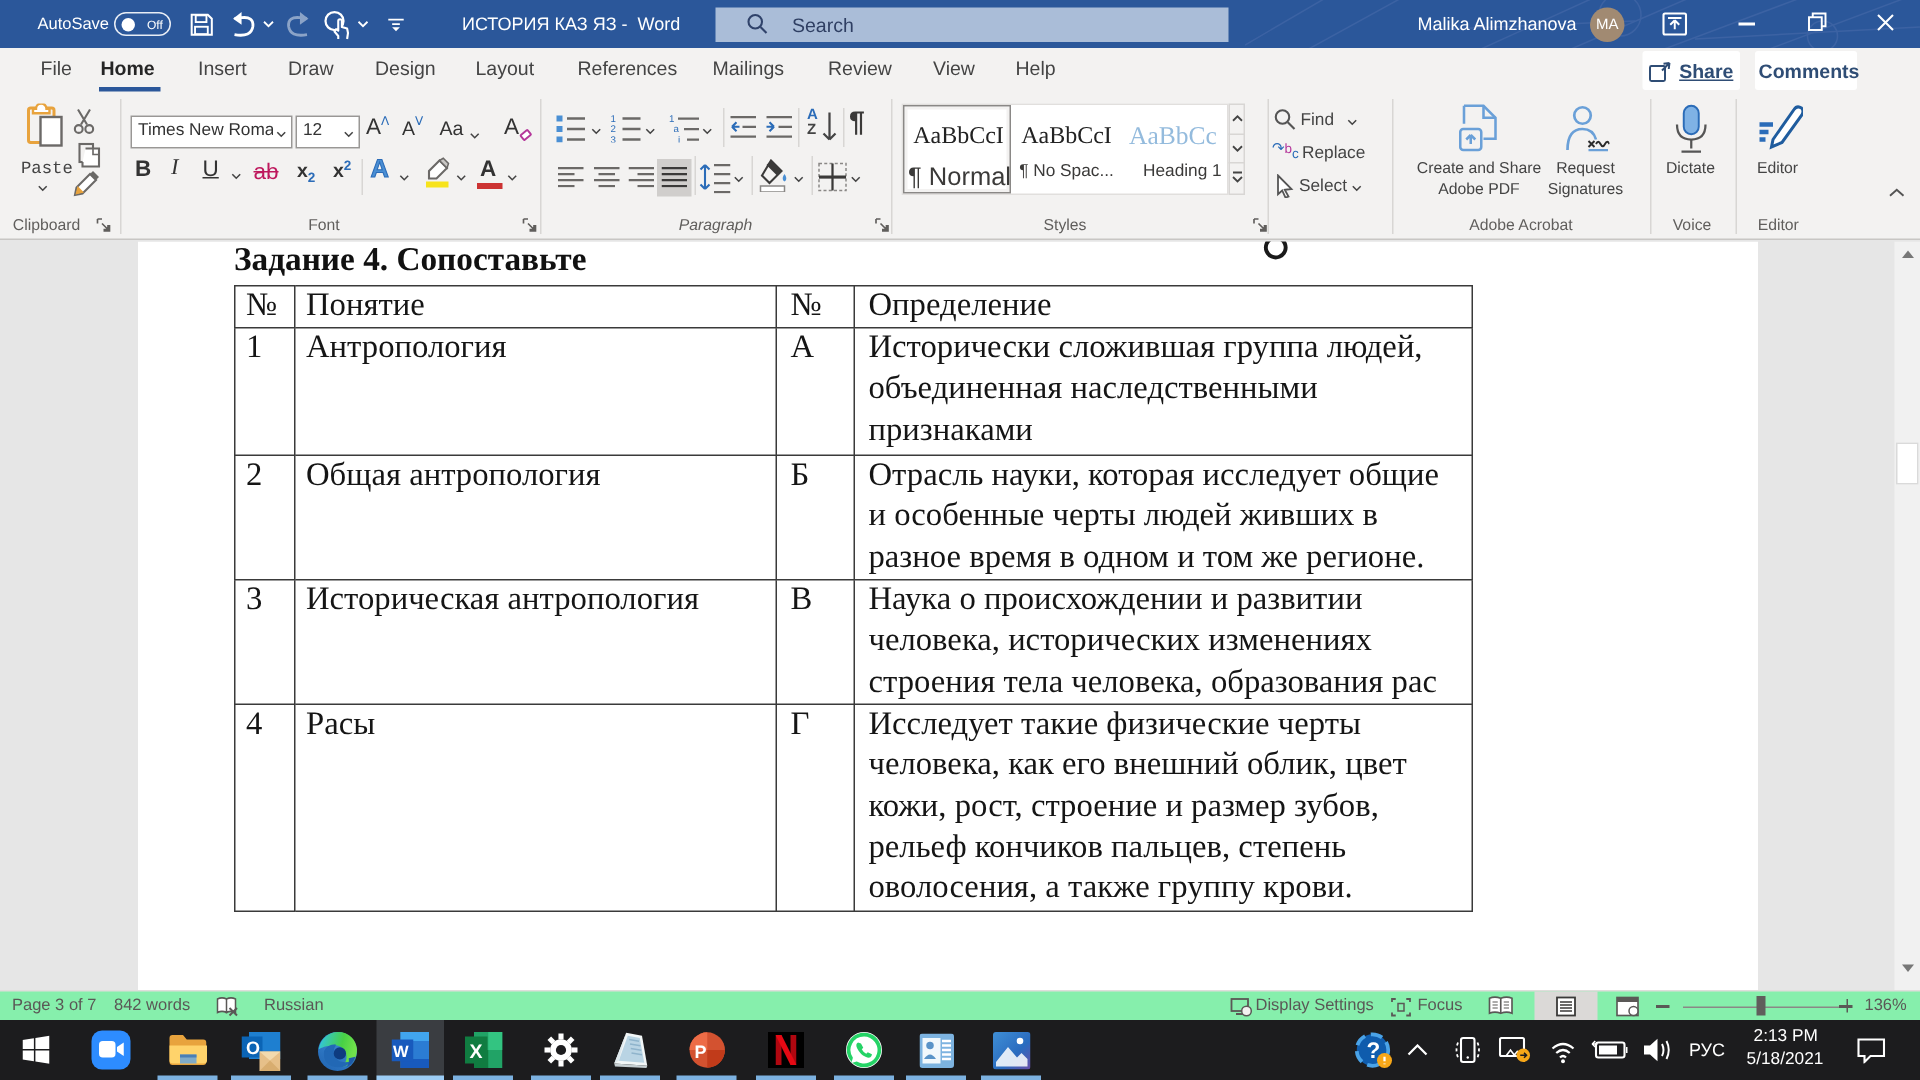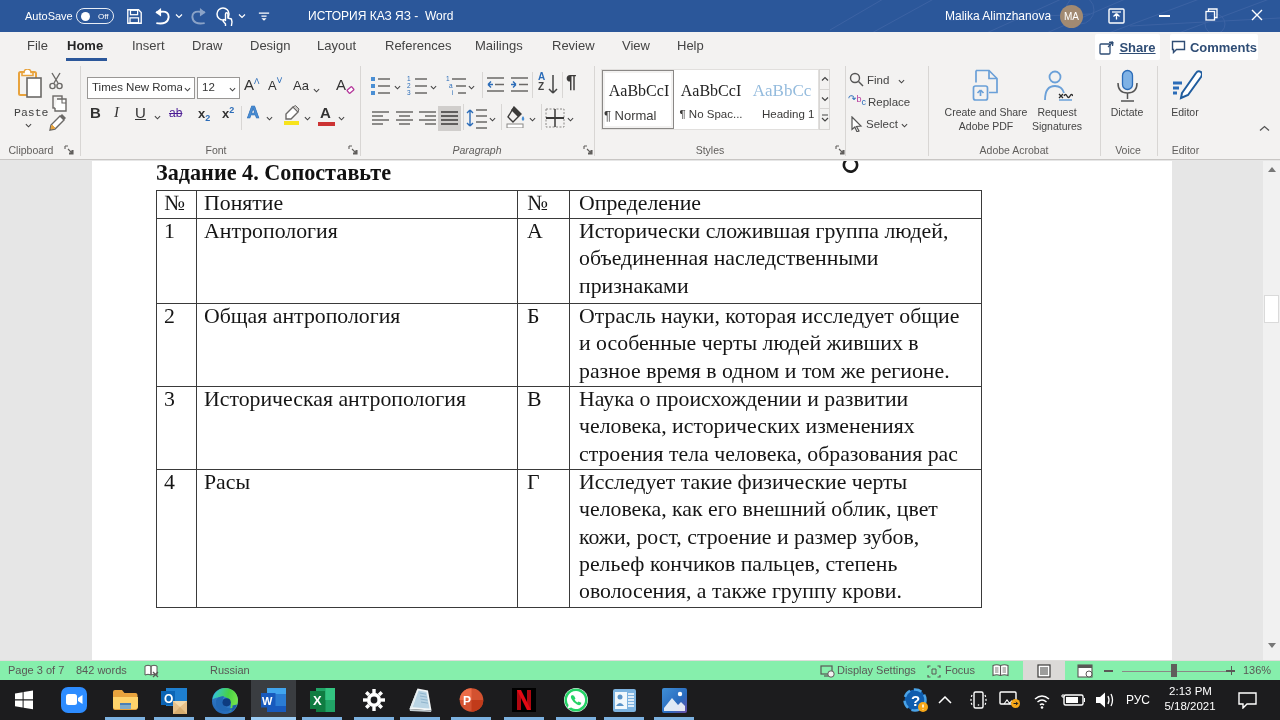--- a/index.html
+++ b/index.html
@@ -110,20 +110,27 @@
       <path d="M10.5 20 v-2 l-2.5 -3 1 -1.5 1.5 1 v-6.5 a1.2 1.2 0 0 1 2.4 0 v4 l3.5 1 0.6 3 -0.6 4" fill="#2b579a" stroke="#fff" stroke-width="1.4" stroke-linejoin="round"></path>
     </svg>
     <svg class="abs" style="left:238px;top:13px;" width="8" height="6" viewBox="0 0 8 6">
         <path d="M1 1.5 L4 4.5 L7 1.5" stroke="#fff" stroke-width="1.2" fill="none"></path>
       </svg>
     <svg class="abs" style="left:258px;top:11px;" width="12" height="11" viewBox="0 0 14 11">
         <path d="M1 1.5 h12 M4 5 h6" stroke="#fff" stroke-width="1.4"></path>
         <path d="M4 7.5 L7 10.5 L10 7.5" fill="#fff"></path>
       </svg>
     <span class="ttxt" style="position:absolute;left:308px;top:9px;">ИСТОРИЯ КАЗ ЯЗ&nbsp;-&nbsp; Word</span>
+    <div id="search-pill">
+      <svg style="position:absolute;left:20px;top:3px;" width="16" height="16" viewBox="0 0 16 16">
+          <circle cx="6.5" cy="6.5" r="4.5" fill="none" stroke="#30436b" stroke-width="1.4"></circle>
+          <line x1="10" y1="10" x2="14" y2="14" stroke="#30436b" stroke-width="1.4"></line>
+        </svg>
+      <span class="stxt">Search</span>
+    </div>
     <span class="ttxt" style="position:absolute;left:945px;top:9px;">Malika Alimzhanova</span>
     <div id="avatar">MA</div>
     <svg class="abs" style="left:1108px;top:8px;" width="17" height="16" viewBox="0 0 17 16">
       <rect x="1" y="1" width="15" height="14" rx="1" fill="none" stroke="#fff" stroke-width="1.4"></rect>
       <path d="M8.5 11.5 v-6 m0 0 l-3 3 m3 -3 l3 3" stroke="#fff" stroke-width="1.3" fill="none"></path>
       <path d="M4 4 h9" stroke="#fff" stroke-width="1.2"></path>
     </svg>
     <div class="abs" style="left:1159px;top:15px;width:11px;height:1.5px;background:#fff;"></div>
     <svg class="abs" style="left:1205px;top:8px;" width="13" height="13" viewBox="0 0 13 13">
       <path d="M3.5 3.5 v-2.5 h8.5 v8.5 h-2.5" fill="none" stroke="#fff" stroke-width="1.3"></path>
@@ -147,21 +154,21 @@
     <span class="tab" style="left:622px;">View</span>
     <span class="tab" style="left:677px;">Help</span>
     <span class="tab" style="left:714px;margin-top:32px;">Acrobat</span>
     <div id="homeline"></div>
     <div class="topbtn" style="left:1095px;width:65px;text-decoration:underline;">
       <svg width="16" height="15" viewBox="0 0 16 15" style="margin-right:4px;">
           <rect x="1" y="4" width="10" height="10" rx="1" fill="none" stroke="#2f4d75" stroke-width="1.3"></rect>
           <path d="M9 7 L14 2 M14 2 l-4 0.5 M14 2 l-0.5 4" stroke="#2f4d75" stroke-width="1.3" fill="none"></path>
         </svg>
       Share</div>
-    <div class="topbtn" style="left:1170px;width:88px;">
+    <div class="topbtn" style="left:1170px;width:68px;">
       <svg width="15" height="14" viewBox="0 0 15 14" style="margin-right:4px;">
           <path d="M1.5 1.5 h12 v8 h-8 l-3 3 v-3 h-1 z" fill="none" stroke="#2f4d75" stroke-width="1.4"></path>
         </svg>
       Comments</div>
   </div>
 
   <div id="ribbon">
 
     <div class="gdiv" style="left:80px;"></div>
     <div class="gdiv" style="left:360px;"></div>
@@ -222,21 +229,21 @@
     <svg class="ricon" style="left:345px;top:22px;" width="11" height="11" viewBox="0 0 11 11">
         <rect x="2.5" y="4" width="6" height="4" rx="0.5" transform="rotate(-40 5.5 6)" fill="#fff" stroke="#b5389b" stroke-width="1.3"></rect>
       </svg>
 
     <div class="abs" style="left:90px;top:42px;font-size:15px;font-weight:bold;color:#333;">B</div>
     <div class="abs" style="left:114px;top:42px;font-size:15px;font-style:italic;font-family:'Liberation Serif',serif;color:#333;">I</div>
     <div class="abs" style="left:135px;top:42px;font-size:15px;color:#333;text-decoration:underline;">U</div>
     <svg class="chev" style="left:154px;top:52px;" width="8" height="6" viewBox="0 0 8 6">
         <path d="M1 1.5 L4 4.5 L7 1.5" stroke="#444" stroke-width="1.2" fill="none"></path>
       </svg>
-    <div class="abs" style="left:169px;top:44px;font-size:12px;color:#4c1d95;text-decoration:line-through;">ab</div>
+    <div class="abs" style="left:169px;top:44px;font-size:15px;color:#be185d;text-decoration:line-through;">ab</div>
     <div class="abs" style="left:198px;top:44px;font-size:13px;font-weight:bold;color:#333;">x<span style="font-size:9px;color:#2b6cb8;position:relative;top:3px;">2</span></div>
     <div class="abs" style="left:222px;top:44px;font-size:13px;font-weight:bold;color:#333;">x<span style="font-size:9px;color:#2b6cb8;position:relative;top:-5px;">2</span></div>
     <div class="gdiv" style="left:241px;top:44px;height:24px;"></div>
     <div class="abs" style="left:247px;top:41px;font-size:17px;font-weight:bold;color:#4a8fd4;-webkit-text-stroke:0.7px #2b6cb8;">A</div>
     <svg class="chev" style="left:266px;top:53px;" width="8" height="6" viewBox="0 0 8 6">
         <path d="M1 1.5 L4 4.5 L7 1.5" stroke="#444" stroke-width="1.2" fill="none"></path>
       </svg>
     <svg class="ricon" style="left:281px;top:42px;" width="22" height="22" viewBox="0 0 22 22">
       <path d="M12 3 l5 5 -7 7 -5 0 0 -5 z" fill="#fff" stroke="#6b6967" stroke-width="1.4"></path>
       <path d="M12 3 l2.5 -1.5 3.5 3.5 -1 3 z" fill="#c8c6c4" stroke="#6b6967" stroke-width="1"></path>
@@ -339,21 +346,21 @@
         <path d="M1 1.5 L4 4.5 L7 1.5" stroke="#444" stroke-width="1.2" fill="none"></path>
       </svg>
     <div class="glabel" style="left:447px;width:60px;font-style:italic;">Paragraph</div>
     <svg class="dlauncher" style="left:583px;" width="10" height="10" viewBox="0 0 10 10">
         <path d="M1 1 h3 M1 1 v3 M9 5 v4 h-4 M4 4 l4 4 M8 5 v3 h-3" stroke="#605e5c" stroke-width="1.1" fill="none"></path>
       </svg>
 
     <div class="abs" style="left:601px;top:7px;width:218px;height:61px;background:#fff;border:1px solid #e1dfdd;"></div>
     <div class="abs" style="left:602px;top:8px;width:72px;height:59px;background:#fff;border:1px solid #8a8886;box-shadow:inset 0 0 0 2px #f3f2f1;"></div>
     <div class="abs" style="left:604px;top:20px;width:70px;text-align:center;font-family:'Liberation Serif',serif;font-size:16px;color:#222;">AaBbCcI</div>
-    <div class="abs" style="left:604px;top:46px;width:70px;text-align:left;font-size:13px;color:#3b3a39;">¶ Normal</div>
+    <div class="abs" style="left:604px;top:46px;width:70px;text-align:right;font-size:17px;color:#3b3a39;">¶ Normal</div>
     <div class="abs" style="left:676px;top:20px;width:70px;text-align:center;font-family:'Liberation Serif',serif;font-size:16px;color:#222;">AaBbCcI</div>
     <div class="abs" style="left:676px;top:46px;width:70px;text-align:center;font-size:11.5px;color:#3b3a39;">¶ No Spac...</div>
     <div class="abs" style="left:746px;top:19px;width:72px;text-align:center;font-family:'Liberation Serif',serif;font-size:17px;color:#94bbdd;overflow:hidden;white-space:nowrap;">AaBbCс</div>
     <div class="abs" style="left:762px;top:46px;width:68px;text-align:left;font-size:11.5px;color:#3b3a39;">Heading 1</div>
     <div class="abs" style="left:819px;top:7px;width:11px;height:61px;background:#f3f2f1;border:1px solid #d8d6d4;"></div>
     <div class="abs" style="left:819px;top:27px;width:11px;height:20px;border-top:1px solid #d8d6d4;border-bottom:1px solid #d8d6d4;"></div>
     <svg class="ricon" style="left:821px;top:14px;" width="8" height="6" viewBox="0 0 8 6">
         <path d="M1 4.5 L4 1.5 L7 4.5" stroke="#444" stroke-width="1.2" fill="none"></path>
       </svg>
     <svg class="ricon" style="left:821px;top:34px;" width="8" height="6" viewBox="0 0 8 6">
@@ -508,21 +515,21 @@
     </div>
     <div id="vscroll"></div>
     <div id="vthumb"></div>
     <div class="sarrow" style="top:6px;border-left:4px solid transparent;border-right:4px solid transparent;border-bottom:5px solid #777;"></div>
     <div class="sarrow" style="top:482px;border-left:4px solid transparent;border-right:4px solid transparent;border-top:5px solid #777;"></div>
   </div>
 
   <div id="statusbar">
     <span style="left:8px;">Page 3 of 7</span>
     <span style="left:76px;">842 words</span>
-    <span style="left:176px;margin-left:34px;">Russian</span>
+    <span style="left:176px;">Russian</span>
     <svg class="abs" style="left:144px;top:3px;" width="16" height="14" viewBox="0 0 16 14">
       <path d="M1 2 q3 -1.5 6 0 v9 q-3 -1.5 -6 0 z M13 2 q-3 -1.5 -6 0 v9 q3 -1.5 6 0 z" fill="#fff" stroke="#5a5856" stroke-width="1"></path>
       <path d="M9 8 l5 5 m0 -5 l-5 5" stroke="#5a5856" stroke-width="1.3"></path>
     </svg>
     <svg class="abs" style="left:820px;top:4px;" width="15" height="13" viewBox="0 0 15 13">
       <rect x="1" y="1" width="11" height="8" fill="none" stroke="#5a5856" stroke-width="1.2"></rect>
       <path d="M4 11 h5" stroke="#5a5856" stroke-width="1.2"></path>
       <circle cx="11" cy="9" r="3.2" fill="#f3f2f1" stroke="#5a5856" stroke-width="1"></circle>
     </svg>
     <span style="left:837px;">Display Settings</span>

